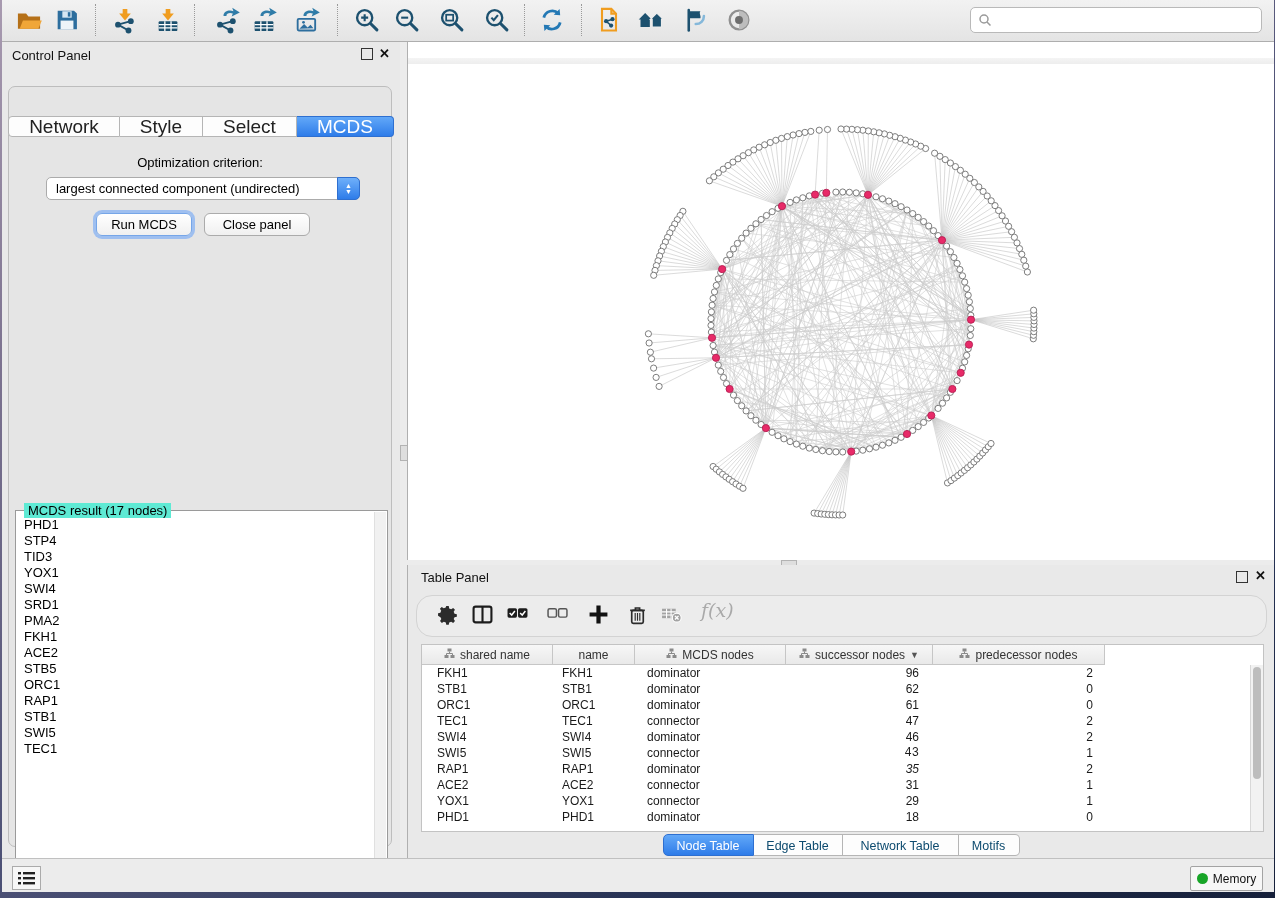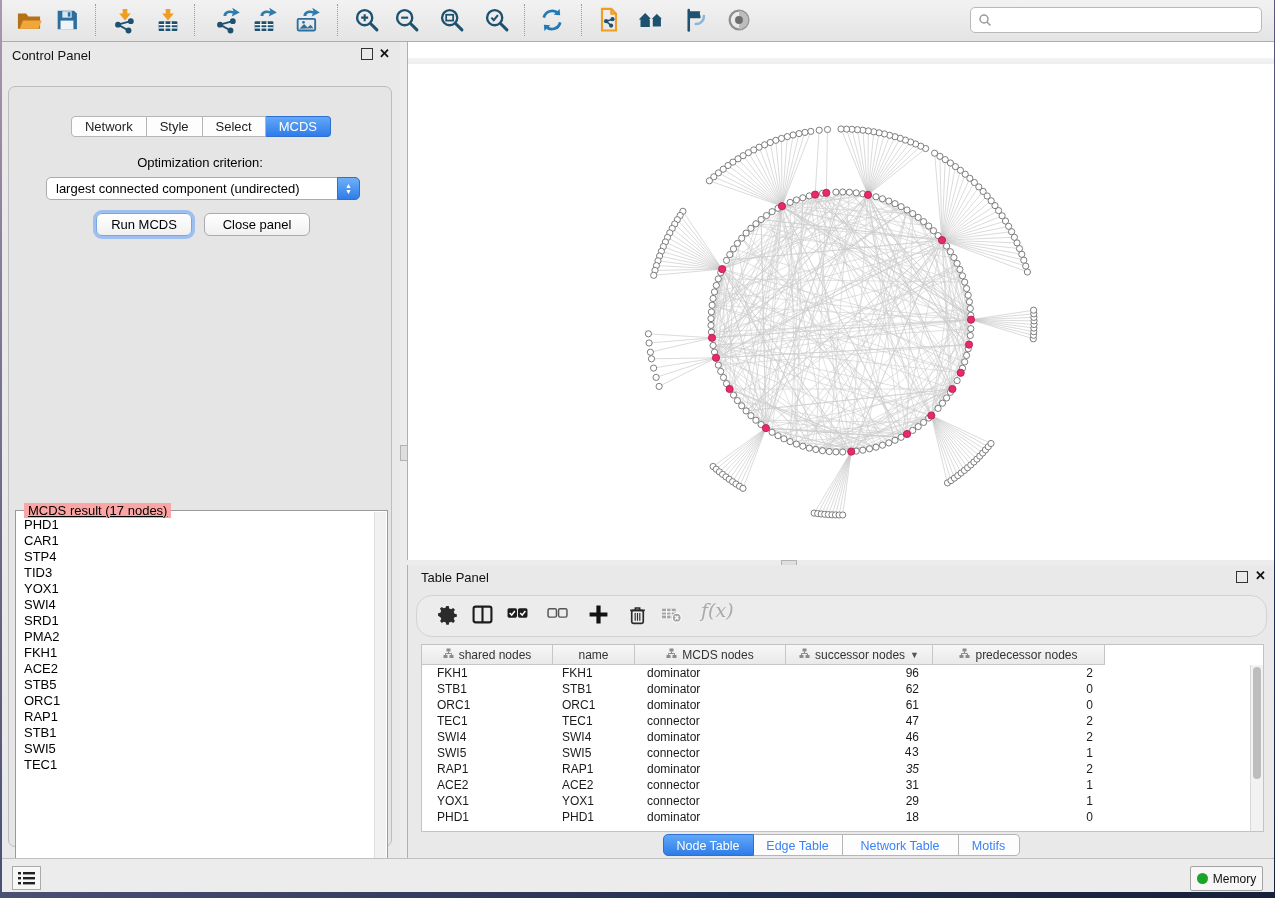--- a/index.html
+++ b/index.html
@@ -17,21 +17,21 @@
               border:1px solid #b9b9b9;border-radius:5px;display:flex;align-items:center;}
   .search-box svg{margin-left:7px;}
 
   
   .control-panel{position:absolute;left:0;top:42px;width:398px;height:816px;background:#e9e9e9;}
   .cp-header{position:absolute;left:0;top:0;right:0;height:26px;}
   .cp-title{position:absolute;left:10px;top:6px;font-size:13px;color:#111;}
   .float-box{position:absolute;width:10px;height:10px;border:1.5px solid #333;top:6px;}
   .close-x{position:absolute;top:4px;font-size:13px;font-weight:bold;color:#111;}
   .cp-tabs{position:absolute;left:0;top:74px;width:100%;display:flex;justify-content:center;}
-  .cp-tab{height:19px;line-height:19px;padding:0 13px;font-size:13px;background:#fdfdfd;
+  .cp-tab{height:19px;line-height:19px;padding:0 20px;font-size:19px;background:#fdfdfd;
           border:1px solid #b5b5b5;border-left:none;color:#222;}
   .cp-tab:first-child{border-left:1px solid #b5b5b5;border-radius:4px 0 0 4px;}
   .cp-tab:last-child{border-radius:0 4px 4px 0;}
   .cp-tab.active{background:linear-gradient(#62a8f8,#2e7ce9);color:#fff;border-color:#2e6fd0;}
   .cp-body{position:absolute;left:6px;right:8px;top:44px;bottom:11px;background:#e5e5e5;
            border:1px solid #bdbdbd;border-radius:7px;}
   .opt-label{position:absolute;left:0;right:0;top:70px;text-align:center;font-size:13px;color:#000;}
   .dropdown{position:absolute;left:43px;top:92px;width:312px;height:21px;background:#fff;
             border:1px solid #ababab;border-radius:5px;}
   .dropdown .val{position:absolute;left:9px;top:3px;font-size:13px;color:#000;white-space:nowrap;}
@@ -39,22 +39,22 @@
            background:linear-gradient(#6fb0fa,#2e7ce9);display:flex;flex-direction:column;
            align-items:center;justify-content:center;border:1px solid #2e6fd0;}
   .dd-step span{color:#fff;font-size:7px;line-height:6px;}
   .btn-row{position:absolute;left:0;right:0;top:126px;}
   .btn{position:absolute;height:21px;background:linear-gradient(#ffffff,#f0f0f0);
        border:1px solid #ababab;border-radius:6px;font-size:13px;color:#000;
        text-align:center;line-height:21px;}
   .btn.focus{box-shadow:0 0 0 3px rgba(100,160,250,.55);border-color:#76a6e8;}
   .mcds-group{position:absolute;left:12px;width:372px;top:425px;height:370px;
               border:1px solid #9a9a9a;background:#fff;}
-  .mcds-legend{position:absolute;left:8px;top:-8px;background:#fca5a5;padding:0 4px;
-               font-size:13px;color:#000;text-decoration:underline;}
+  .mcds-legend{position:absolute;left:8px;top:-8px;background:#5eead4;padding:0 4px;
+               font-size:13px;color:#000;}
   .mcds-list{position:absolute;left:1px;right:12px;top:6px;bottom:1px;overflow:hidden;}
   .mcds-item{font-size:13px;color:#000;height:16px;line-height:16px;padding-left:7px;}
   .mcds-scroll{position:absolute;top:1px;bottom:1px;right:1px;width:11px;background:#f1f1f1;
                border-left:1px solid #e0e0e0;}
 
   
   .network-window{position:absolute;left:405px;top:42px;right:0;height:518px;
                   border-left:1px solid #b0b0b0;background:#fff;}
   .net-titlebar{position:absolute;left:0;top:16px;right:0;height:22px;
                 background:linear-gradient(#f4f4f4,#dcdcdc);border-bottom:1px solid #a8a8a8;}
@@ -83,21 +83,21 @@
   .tr{position:absolute;left:0;height:16px;}
   .td{position:absolute;top:0;height:16px;line-height:16px;font-size:12px;color:#1a1a1a;
       white-space:nowrap;}
   .td.num{text-align:right;}
   .tbl-scroll{position:absolute;right:0;top:20px;bottom:0;width:12px;background:#f2f2f2;
               border-left:1px solid #d8d8d8;}
   .tbl-thumb{position:absolute;left:1.5px;width:8px;top:2px;height:112px;background:#bdbdbd;
              border-radius:4px;}
   .tp-tabs{position:absolute;left:0;right:0;top:269px;display:flex;justify-content:center;}
   .tp-tab{box-sizing:border-box;height:22px;line-height:22px;text-align:center;font-size:12.5px;
-          background:#fdfdfd;border:1px solid #b5b5b5;border-left:none;color:#3b82f6;}
+          background:#fdfdfd;border:1px solid #b5b5b5;border-left:none;color:#0c4a6e;}
   .tp-tab:first-child{border-left:1px solid #b5b5b5;border-radius:5px 0 0 5px;}
   .tp-tab:last-child{border-radius:0 5px 5px 0;}
   .tp-tab.active{background:linear-gradient(#62a8f8,#2e7ce9);color:#fff;border-color:#2e6fd0;}
 
   
   .status-bar{position:absolute;left:0;right:0;bottom:0;height:33px;background:#ececec;
               border-top:1px solid #c0c0c0;}
   .list-btn{position:absolute;left:10px;top:7px;width:27px;height:22px;background:#f7f7f7;
             border:1px solid #ababab;display:flex;align-items:center;justify-content:center;}
   .memory-btn{position:absolute;right:11px;top:7px;width:71px;height:23px;background:#f7f7f7;
@@ -231,21 +231,20 @@
             </span>
         </div>
         <div class="btn-row">
           <div class="btn focus" style="left:87px;width:94px">Run MCDS</div>
           <div class="btn" style="left:195px;width:104px">Close panel</div>
         </div>
         <div class="mcds-group" style="left:6px;width:371px;top:423px;height:371px">
           <div class="mcds-legend">MCDS result (17 nodes)</div>
           <div class="mcds-list" id="mcds-list">
               <div class="mcds-item">PHD1</div>
-              <div class="mcds-item">CAR1</div>
               <div class="mcds-item">STP4</div>
               <div class="mcds-item">TID3</div>
               <div class="mcds-item">YOX1</div>
               <div class="mcds-item">SWI4</div>
               <div class="mcds-item">SRD1</div>
               <div class="mcds-item">PMA2</div>
               <div class="mcds-item">FKH1</div>
               <div class="mcds-item">ACE2</div>
               <div class="mcds-item">STB5</div>
               <div class="mcds-item">ORC1</div>
@@ -1024,21 +1023,21 @@
         <div class="tbl-head" id="tbl-head">
             <div class="th" style="width: 131px;">
               <span><svg width="11" height="11" viewBox="0 0 11 11">
                   <g fill="#8a8a8a">
                     <rect x="3.5" y="0.5" width="4" height="3"></rect>
                     <rect x="0.5" y="7" width="4" height="3"></rect>
                     <rect x="6.5" y="7" width="4" height="3"></rect>
                   </g>
                   <path d="M5.5 3.5V5M2.5 7V5.5h6V7" fill="none" stroke="#8a8a8a"></path>
                 </svg></span>
-              <span>shared nodes</span>
+              <span>shared name</span>
             </div>
             <div class="th" style="width: 82px;">
               <span>name</span>
             </div>
             <div class="th" style="width: 151px;">
               <span><svg width="11" height="11" viewBox="0 0 11 11">
                   <g fill="#8a8a8a">
                     <rect x="3.5" y="0.5" width="4" height="3"></rect>
                     <rect x="0.5" y="7" width="4" height="3"></rect>
                     <rect x="6.5" y="7" width="4" height="3"></rect>

